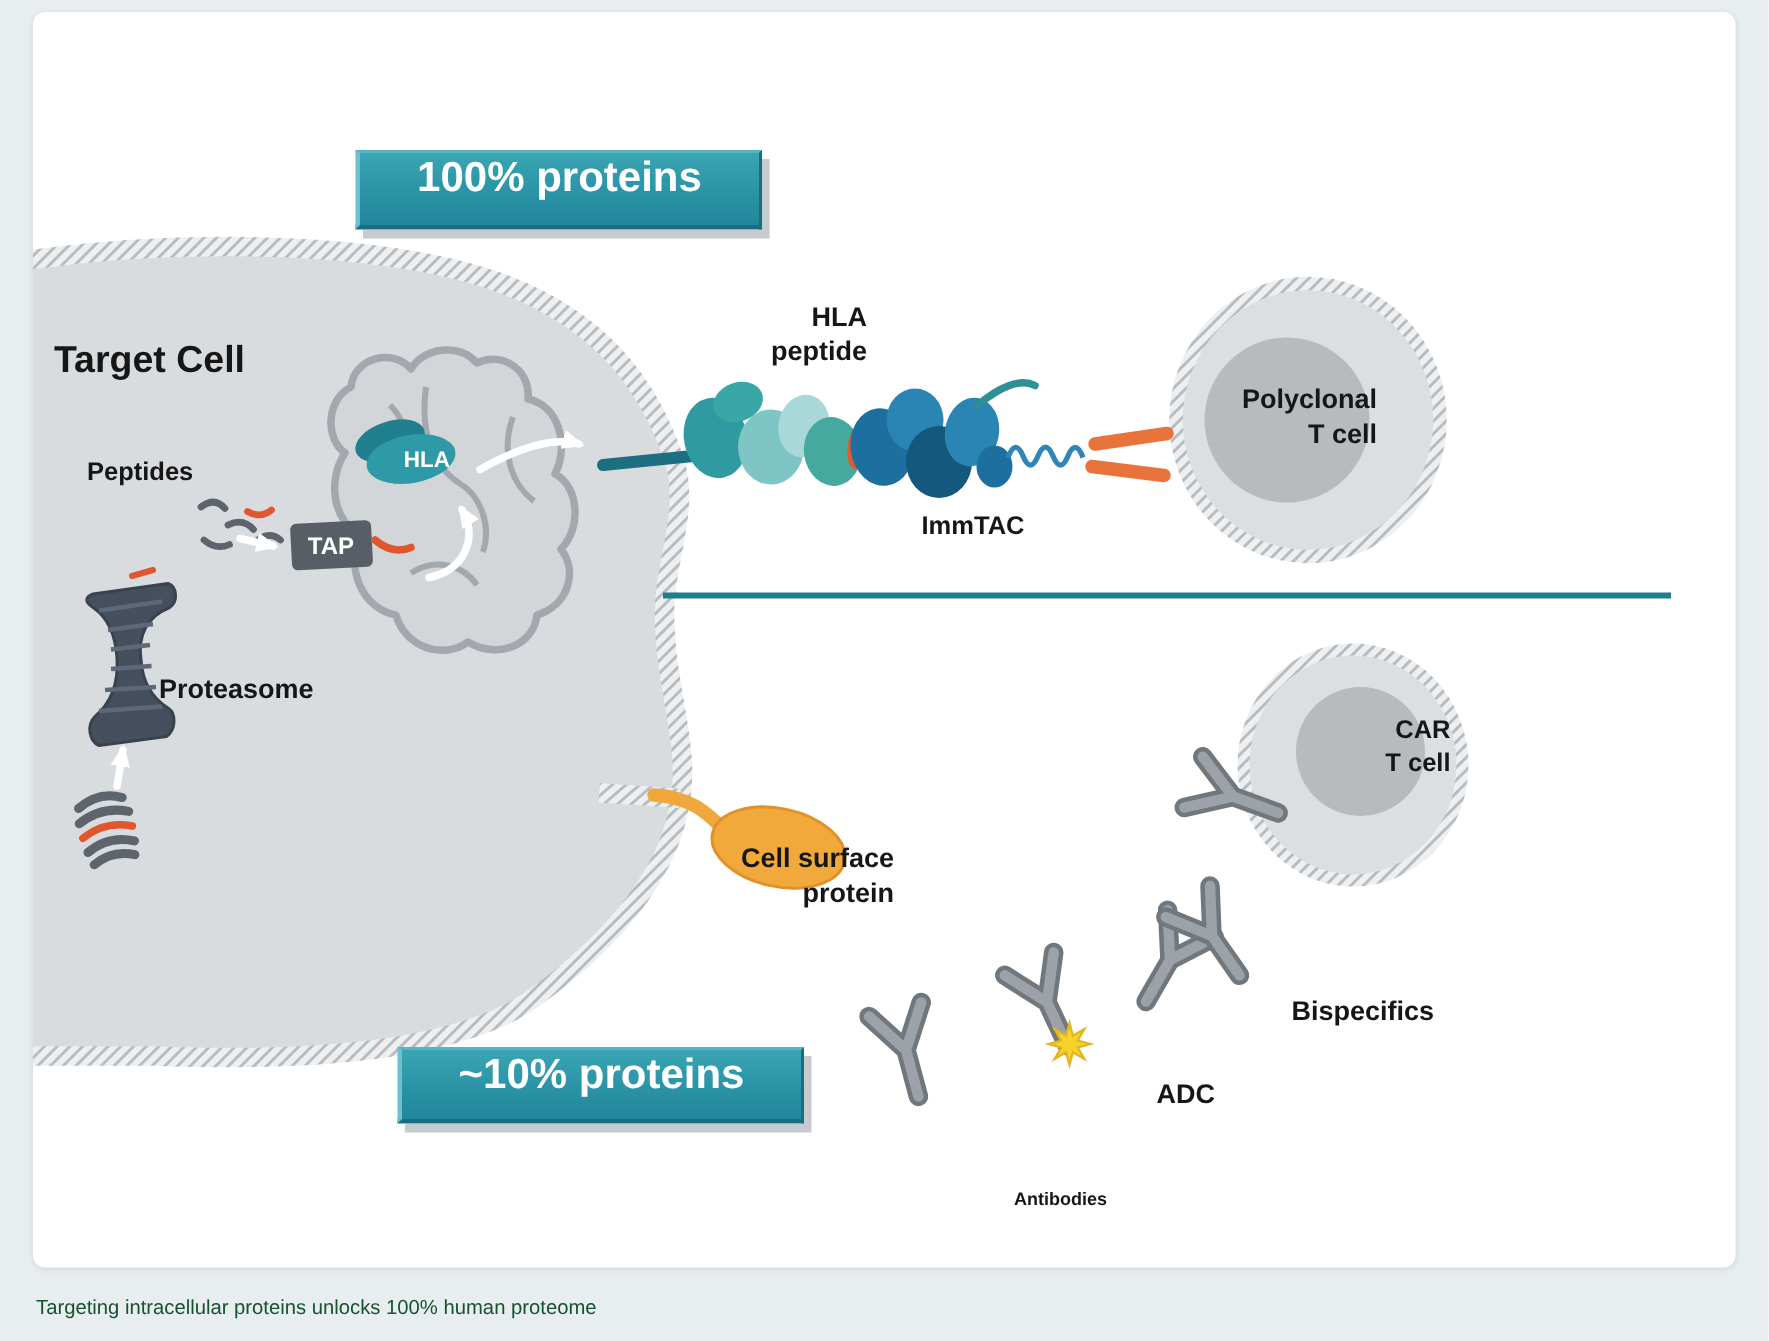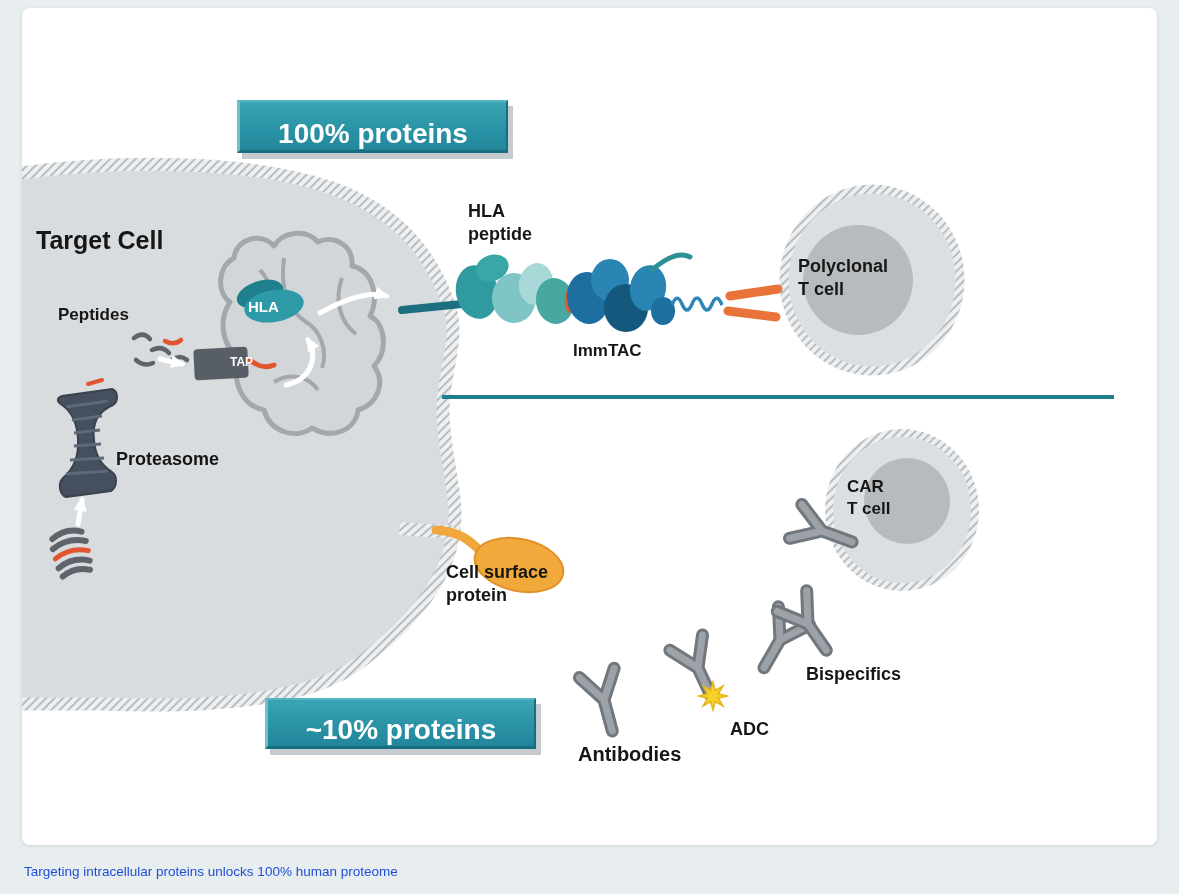--- a/index.html
+++ b/index.html
@@ -14,39 +14,39 @@
   .card{
     position:absolute;left:22px;top:8px;width:1135px;height:837px;
     background:#ffffff;border-radius:8px;
     box-shadow:0 1px 4px rgba(0,0,0,0.10);
     overflow:hidden;
   }
   .card svg{position:absolute;left:0;top:0;}
   .lbl{
     position:absolute;
     font-weight:700;color:#161616;
-    text-align:left;line-height:1.28;
+    text-align:right;line-height:1.28;
     white-space:pre-line;
   }
   .lbl.left{text-align:left;white-space:nowrap;}
   .lbl.white{color:#ffffff;}
   .banner{
     position:absolute;
     background:linear-gradient(180deg,#3aa5b4 0%,#2a93a6 55%,#22869b 100%);
     color:#ffffff;font-weight:700;font-size:28px;
-    display:flex;align-items:flex-end;justify-content:center;
+    display:flex;align-items:flex-start;justify-content:center;
     box-shadow:5px 6px 0 #c5cbce;
     border-left:3px solid #6ec0cb;
     border-top:2px solid #57b4c1;
     border-bottom:3px solid #176e7e;
     border-right:2px solid #176e7e;
   }
   .caption{
     position:absolute;left:24px;top:864px;
-    color:#1d4ed8;font-size:13.5px;font-weight:400;
+    color:#14532d;font-size:13.5px;font-weight:400;
   }
 </style>
 </head>
 <body>
 
 <div class="stage">
   <div class="card">
 
     <svg width="1135" height="837" viewBox="0 0 1135 837">
       <defs>
@@ -177,33 +177,33 @@
 
     <div class="banner" style="left:215px;top:92px;width:266px;height:48px;">
       <span>100% proteins</span>
     </div>
     <div class="banner" style="left:243px;top:690px;width:266px;height:46px;">
       <span>~10% proteins</span>
     </div>
 
     <div class="lbl left" style="left:14px;top:216px;font-size:25px;">Target Cell</div>
     <div class="lbl left" style="left:36px;top:296px;font-size:17px;">Peptides</div>
-    <div class="lbl white" style="left:172px;top:347px;width:42px;font-size:12px;padding-left:36px;">TAP</div>
+    <div class="lbl white" style="left:172px;top:347px;width:42px;font-size:16px;">TAP</div>
     <div class="lbl white" style="left:226px;top:289px;width:52px;font-size:15px;">HLA</div>
-    <div class="lbl left" style="left:94px;top:440px;font-size:18px;">Proteasome</div>
+    <div class="lbl left" style="left:84px;top:440px;font-size:18px;">Proteasome</div>
 
     <div class="lbl" style="left:446px;top:192px;width:110px;font-size:18px;">HLA
 peptide</div>
     <div class="lbl" style="left:551px;top:332px;width:110px;font-size:17px;">ImmTAC</div>
     <div class="lbl" style="left:776px;top:247px;width:120px;font-size:18px;">Polyclonal
 T cell</div>
 
     <div class="lbl" style="left:424px;top:553px;width:150px;font-size:18px;">Cell surface
 protein</div>
-    <div class="lbl" style="left:556px;top:734px;width:160px;font-size:20px;">Antibodies</div>
+    <div class="lbl" style="left:556px;top:784px;width:160px;font-size:12px;">Antibodies</div>
     <div class="lbl" style="left:708px;top:710px;width:80px;font-size:18px;">ADC</div>
     <div class="lbl" style="left:784px;top:655px;width:150px;font-size:18px;">Bispecifics</div>
     <div class="lbl" style="left:825px;top:468px;width:120px;font-size:17px;">CAR
 T cell</div>
 
   </div>
 
   <div class="caption">Targeting intracellular proteins unlocks 100% human proteome</div>
 </div>
 

